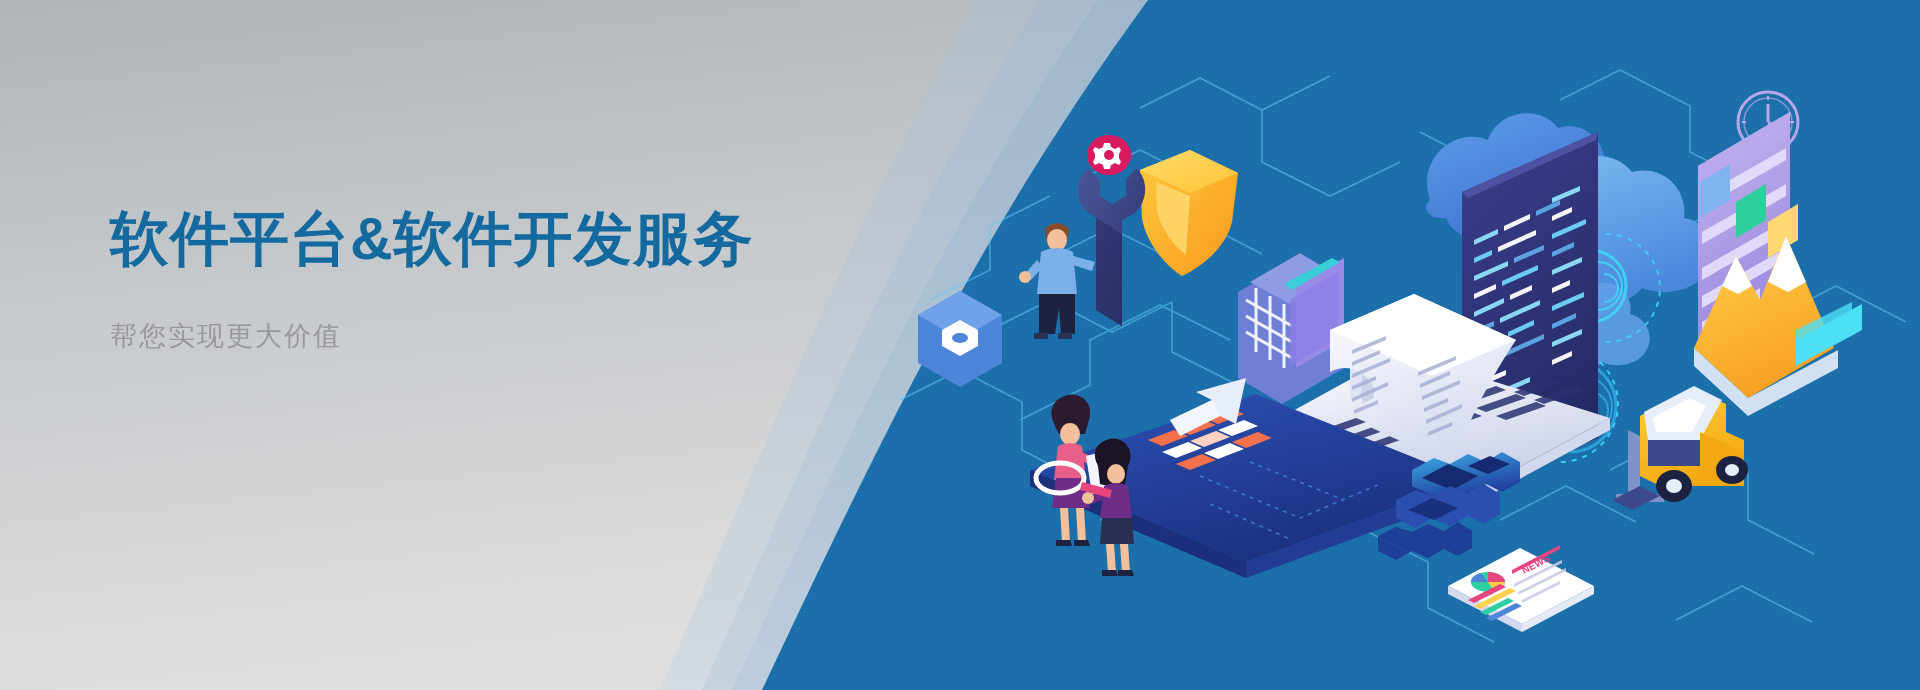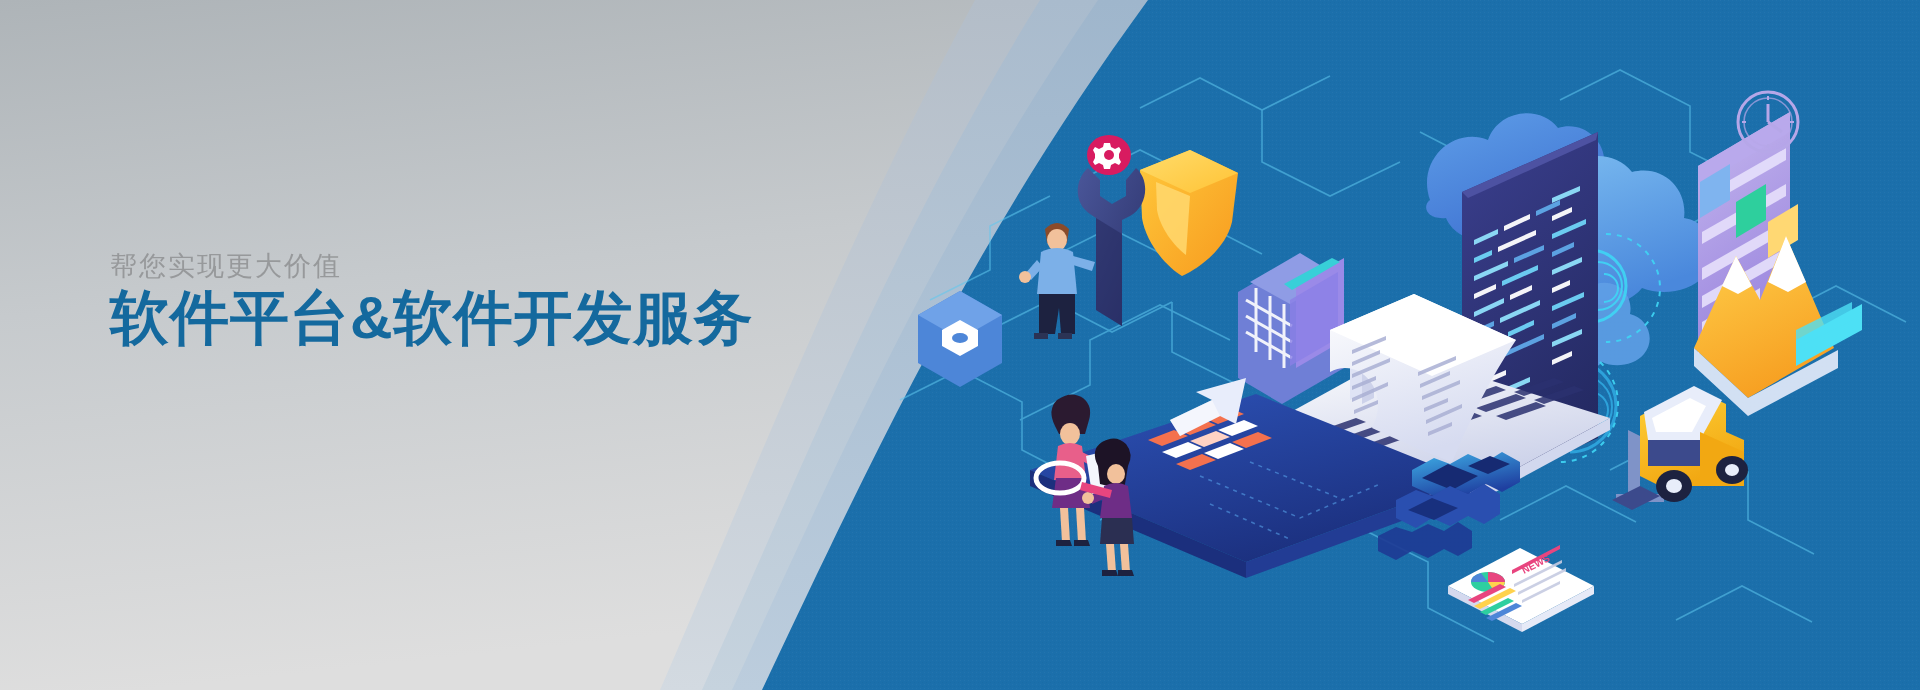--- a/index.html
+++ b/index.html
@@ -497,17 +497,17 @@
         <ellipse cx="1732" cy="470" rx="16" ry="14" fill="#1d2240"></ellipse>
         <ellipse cx="1732" cy="470" rx="7" ry="6" fill="#e8edfa"></ellipse>
         <path d="M1612 500 L1640 486 L1660 496 L1632 510 Z" fill="#3c4a8c"></path>
       </g>
 
       <path d="M1796 330 L1852 302 L1852 320 L1796 348 Z" fill="#4de0f5" opacity="0.8"></path>
     </svg>
   </div>
 
   <div id="copy">
+    <div id="headline">软件平台&amp;软件开发服务</div>
     <div id="subhead">帮您实现更大价值</div>
-    <div id="headline">软件平台&amp;软件开发服务</div>
   </div>
 
 </div>
 
 </body></html>

